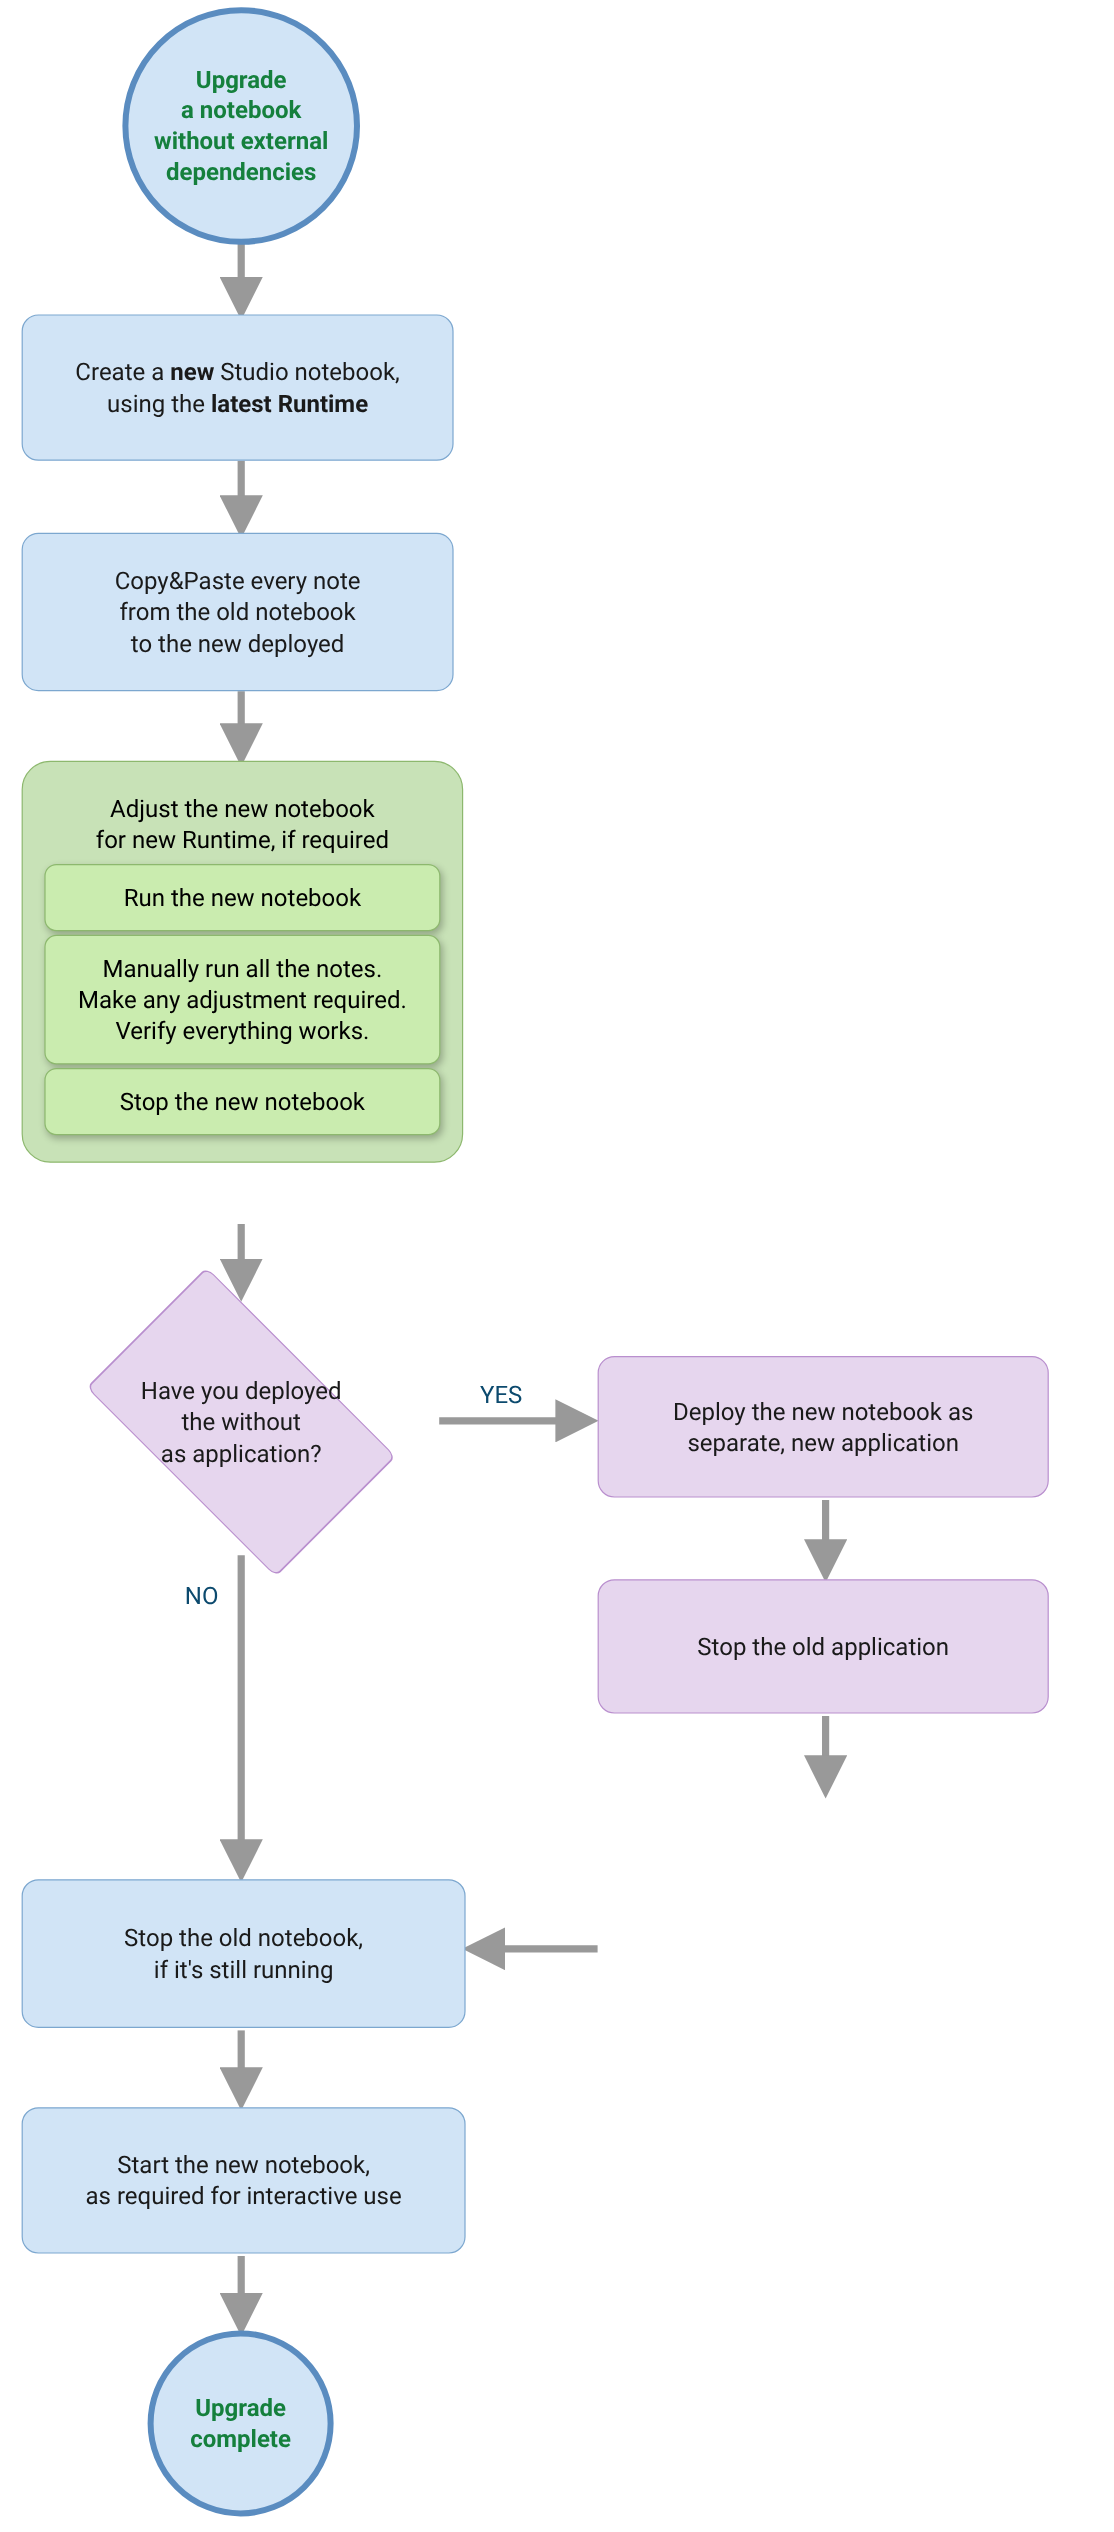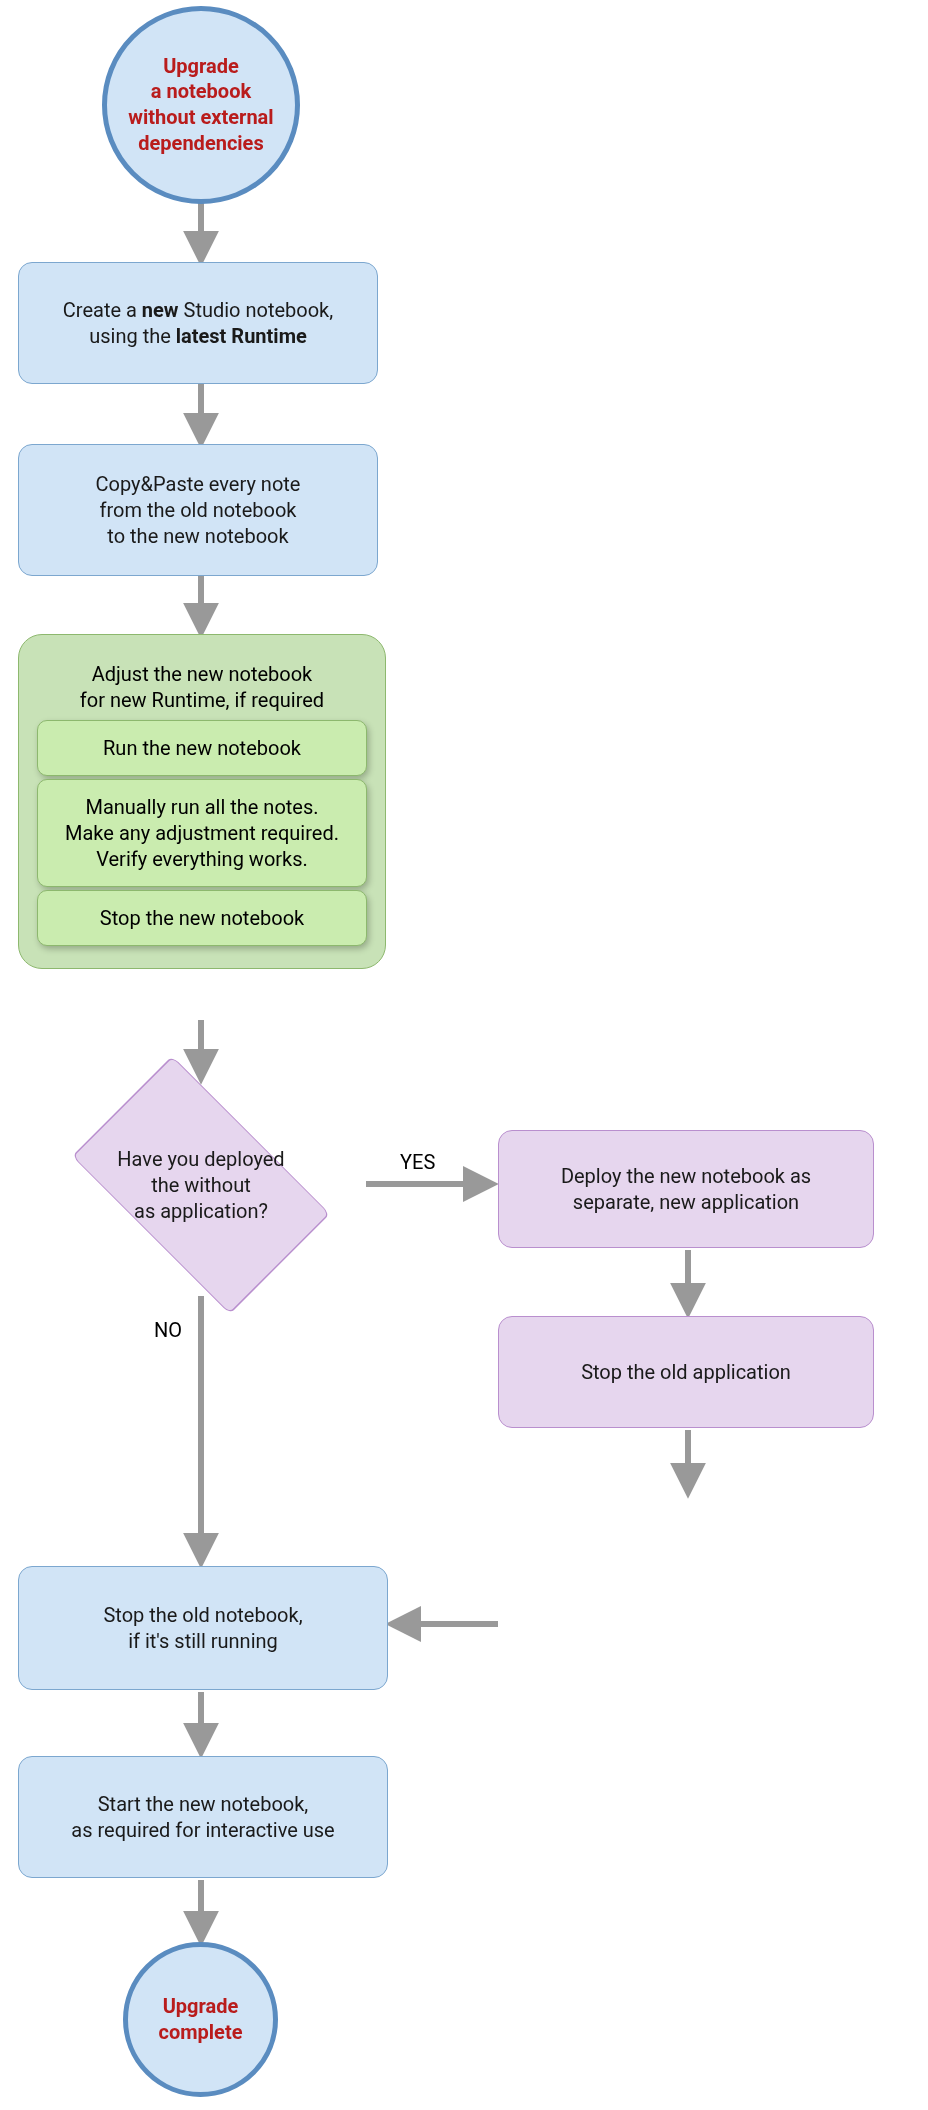--- a/index.html
+++ b/index.html
@@ -71,21 +71,21 @@
     justify-content: center;
     text-align: center;
     font-weight: 700;
     font-size: 20px;
     line-height: 1.28;
     padding: 10px;
   }
   .circle-blue {
     background: #d1e4f6;
     border: 5px solid #5a8cc0;
-    color: #b91c1c;
+    color: #15803d;
   }
   .diamond {
     position: absolute;
     box-sizing: border-box;
   }
   .diamond-shape {
     width: 100%;
     height: 100%;
     background: #e6d6ee;
     border: 1.5px solid #b98fce;
@@ -101,21 +101,21 @@
     transform: translate(-50%, -50%);
     width: 230px;
     text-align: center;
     font-size: 20px;
     line-height: 1.3;
     color: #1a1a1a;
   }
   .edge-label {
     position: absolute;
     font-size: 20px;
-    color: #000000;
+    color: #0c4a6e;
   }
   svg.arrows {
     position: absolute;
     left: 0;
     top: 0;
     width: 928px;
     height: 2110px;
     pointer-events: none;
   }
   .arrow-stroke {
@@ -176,21 +176,21 @@
   <div class="node blue" style="left:18px; top:262px; width:360px; height:122px;">
     <div class="inner">
       <span>Create a </span><b>new</b><span> Studio notebook, using the </span><b>latest Runtime</b>
     </div>
   </div>
 
   <div class="node blue" style="left:18px; top:444px; width:360px; height:132px;">
     <div class="inner">
       <span>Copy&amp;Paste every note</span><br>
       <span>from the old notebook</span><br>
-      <span>to the new notebook</span>
+      <span>to the new deployed</span>
     </div>
   </div>
 
   <div class="green-outer" style="position:absolute; left:18px; top:634px; width:368px;">
     <div class="green-title">
       <span>Adjust the new notebook</span><br>
       <span>for new Runtime, if required</span>
     </div>
     <div class="green-sub">
       <span>Run the new notebook</span>

